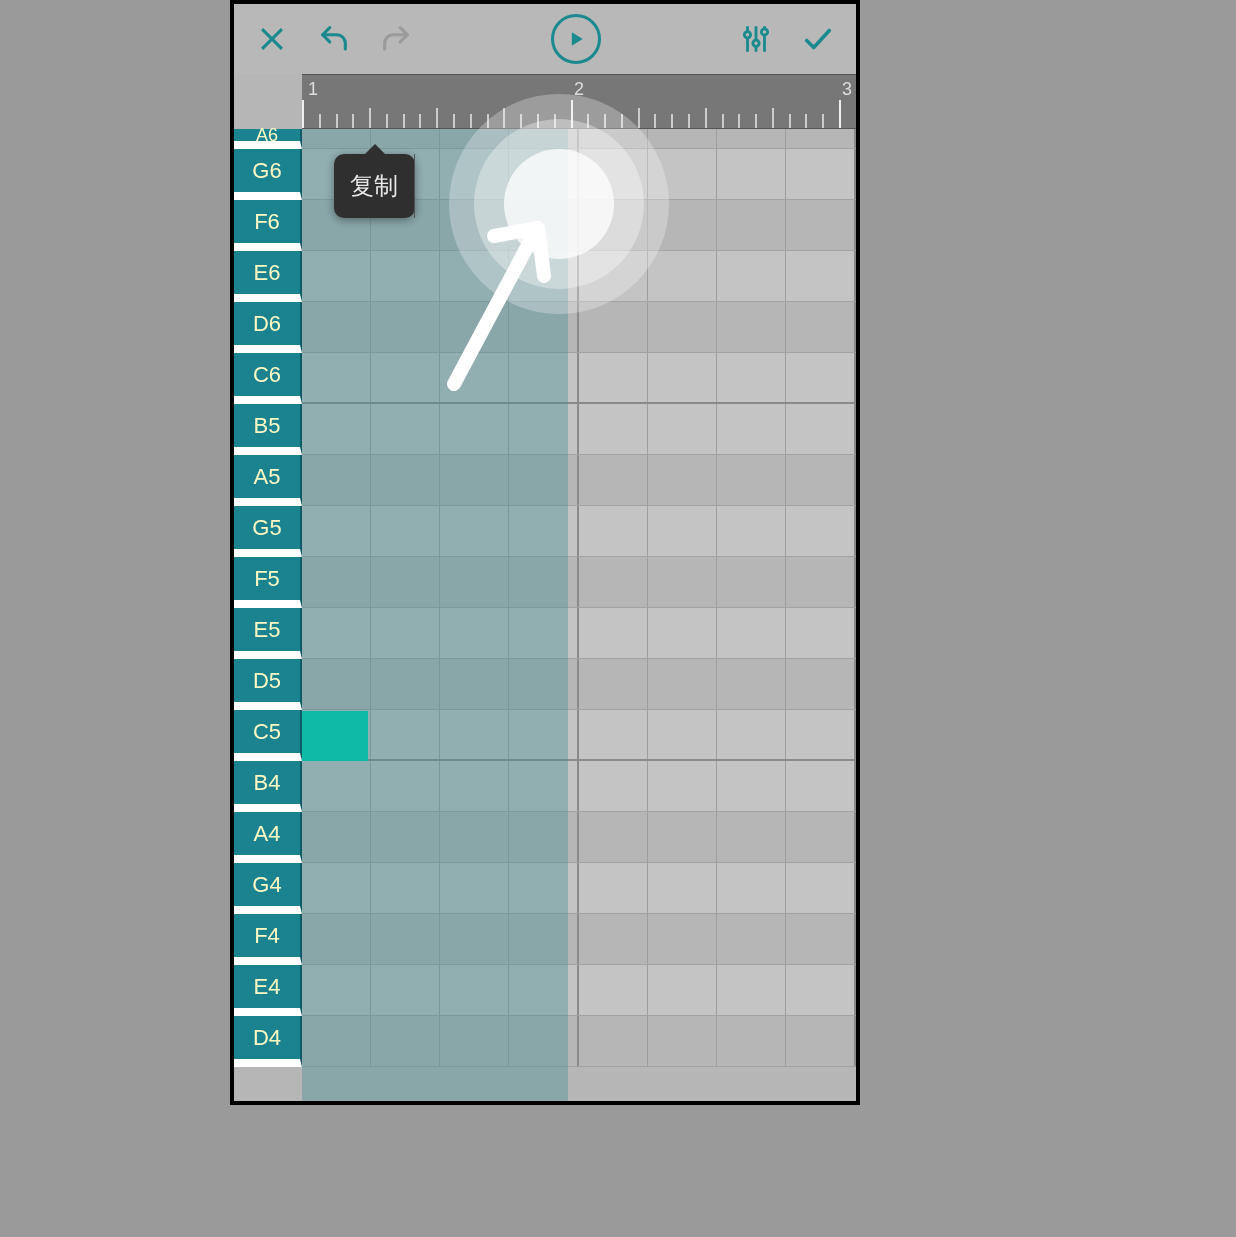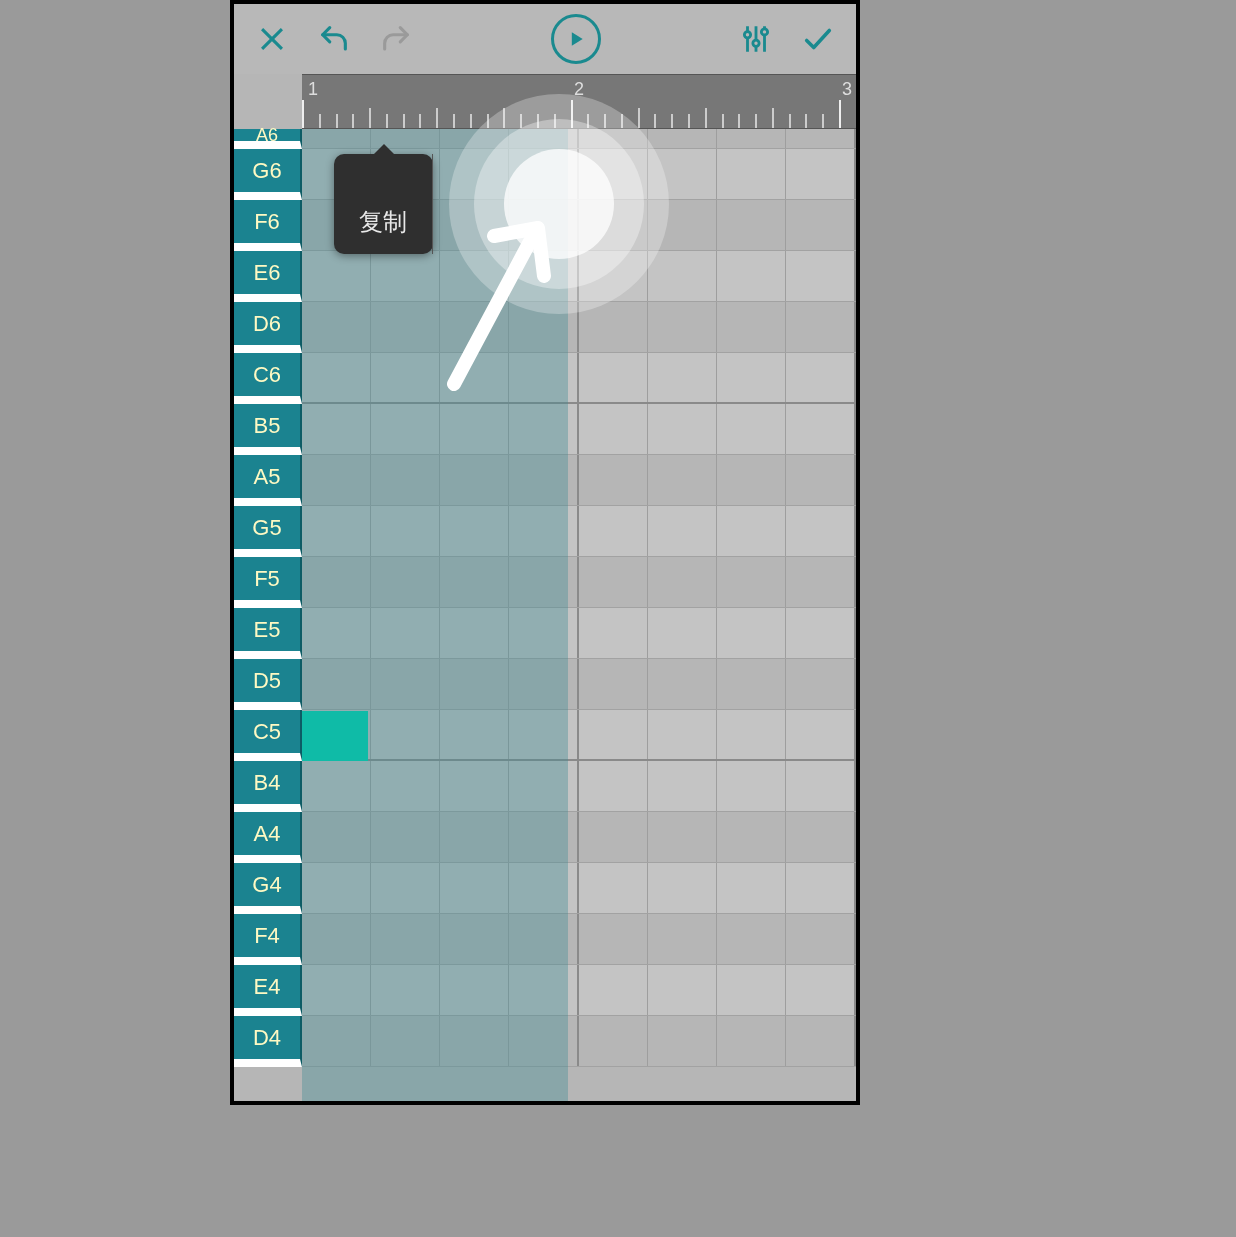--- a/index.html
+++ b/index.html
@@ -162,26 +162,25 @@
     position: absolute;
     left: 335px;
     top: 150px;
     display: flex;
     background: #2f2f2f;
     border-radius: 10px;
     overflow: visible;
     box-shadow: 0 2px 8px rgba(0,0,0,0.4);
   }
   .context-menu .item {
-    padding: 16px 25px;
+    padding: 16px 16px;
     color: #e8e8e8;
     font-size: 24px;
     cursor: pointer;
     white-space: nowrap;
-    margin-top: 36px;
   }
   .context-menu .divider {
     width: 1px;
     background: #555;
   }
   .context-menu .arrow {
     position: absolute;
     top: -10px;
     left: 50%;
     transform: translateX(-50%);

